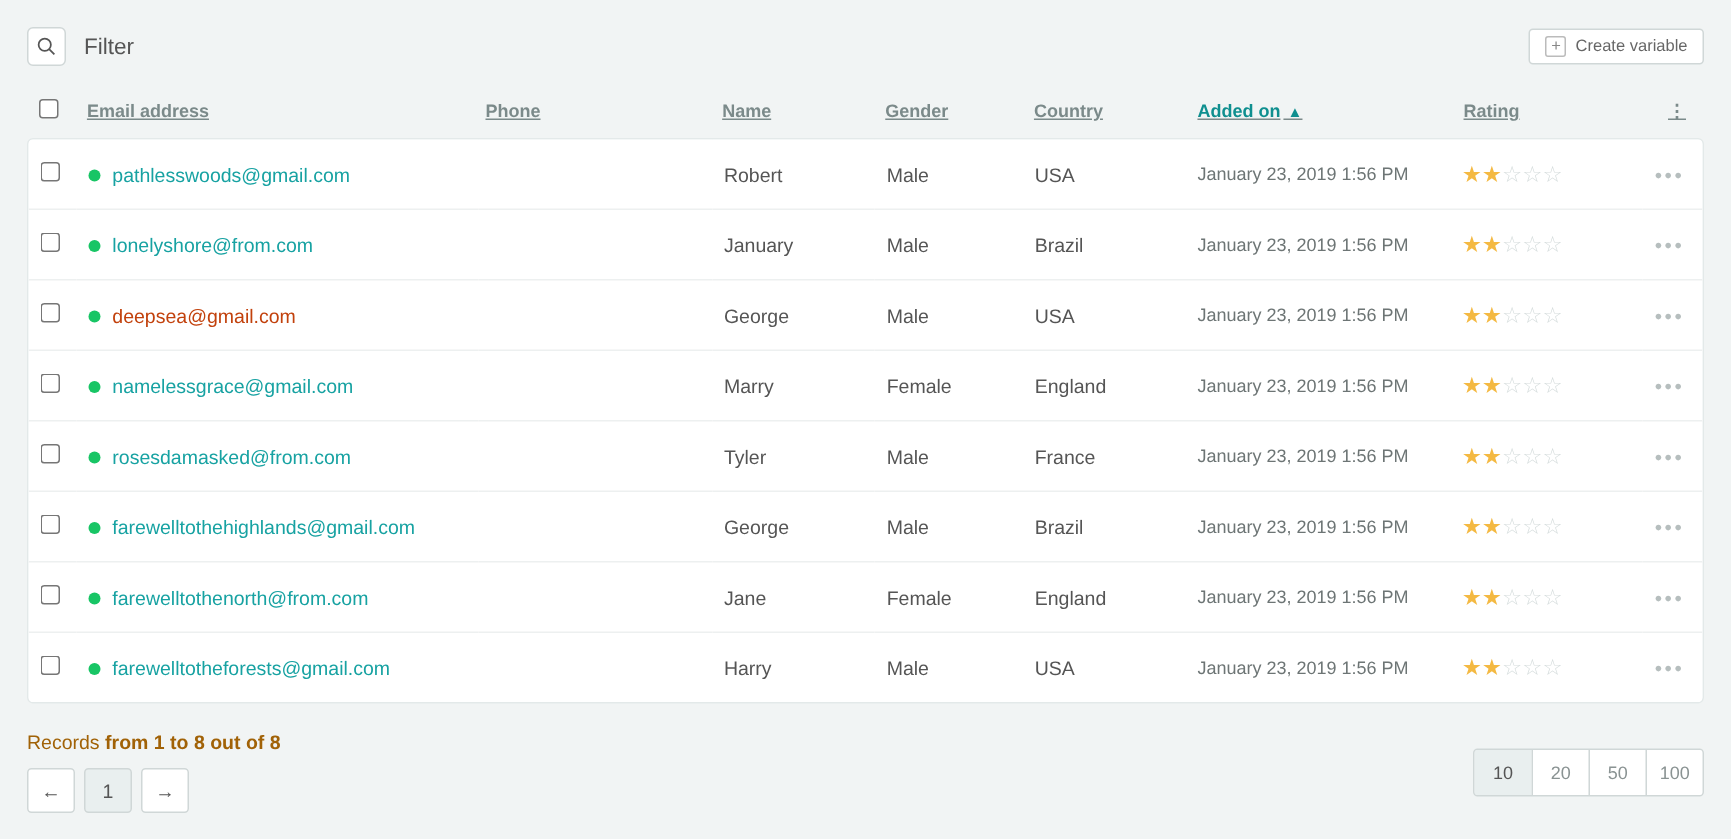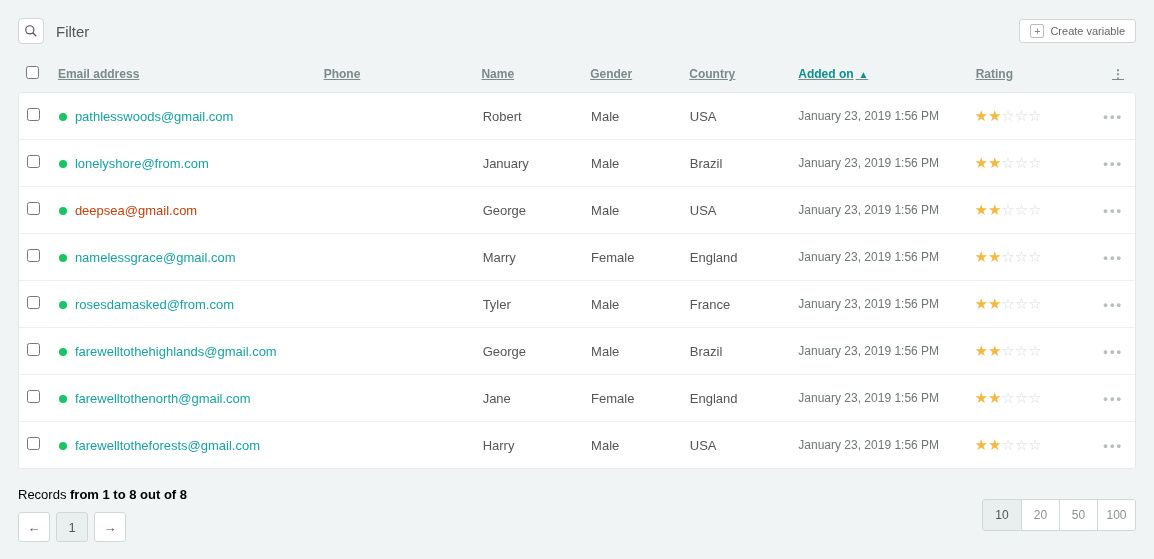--- a/index.html
+++ b/index.html
@@ -68,21 +68,21 @@
     background:#18c565; margin-right:8px; vertical-align:middle;
   }
   .stars { white-space:nowrap; }
   .star { font-size:15px; color:#d6dddd; }
   .star.filled { color:#f4b942; }
   .row-actions { text-align:right; padding-right:12px !important; color:#b6bebe; width:40px;}
   .three-dots { letter-spacing:2px; font-weight:bold; cursor:pointer;}
 
   
   .footer { display:flex; justify-content:space-between; align-items:center; margin-top:18px; flex-wrap:wrap; gap:12px;}
-  .records { font-size:13px; color:#000000;}
+  .records { font-size:13px; color:#a16207;}
   .records b { font-weight:700;}
   .pager-group { display:flex; gap:6px;}
   .pager-btn {
     min-width:32px;height:30px;border:1px solid #d0d7d7;background:#fff;
     display:flex;align-items:center;justify-content:center;
     border-radius:3px;font-size:13px;color:#555;cursor:pointer;
     padding:0 6px;
   }
   .pager-btn.active { background:#e9efef;}
   .size-group { display:flex; border:1px solid #d0d7d7; border-radius:3px; overflow:hidden;}
@@ -207,21 +207,21 @@
             <td class="col-phone"></td>
             <td class="col-name">George</td>
             <td class="col-gender">Male</td>
             <td class="col-country">Brazil</td>
             <td class="col-added" style="font-size:12px;color:#6d7575;">January 23, 2019 1:56 PM</td>
             <td class="col-rating"><span class="stars"><span class="star filled">★</span><span class="star filled">★</span><span class="star ">☆</span><span class="star ">☆</span><span class="star ">☆</span></span></td>
             <td class="row-actions"><span class="three-dots">•••</span></td>
           </tr>
           <tr>
             <td class="checkbox-cell"><input type="checkbox" style=""></td>
-            <td class="col-email email-cell"><span class="status-dot"></span><a href="#" style="color:#17a2a2;text-decoration:none;">farewelltothenorth@gmail.com</a></td>
+            <td class="col-email email-cell"><span class="status-dot"></span><a href="#" style="color:#17a2a2;text-decoration:none;">farewelltothenorth@from.com</a></td>
             <td class="col-phone"></td>
             <td class="col-name">Jane</td>
             <td class="col-gender">Female</td>
             <td class="col-country">England</td>
             <td class="col-added" style="font-size:12px;color:#6d7575;">January 23, 2019 1:56 PM</td>
             <td class="col-rating"><span class="stars"><span class="star filled">★</span><span class="star filled">★</span><span class="star ">☆</span><span class="star ">☆</span><span class="star ">☆</span></span></td>
             <td class="row-actions"><span class="three-dots">•••</span></td>
           </tr>
           <tr>
             <td class="checkbox-cell"><input type="checkbox" style=""></td>

